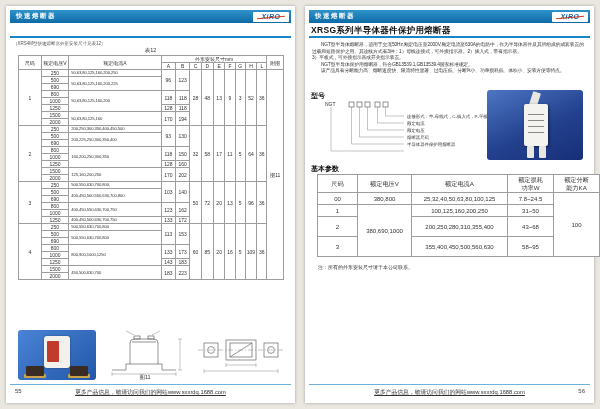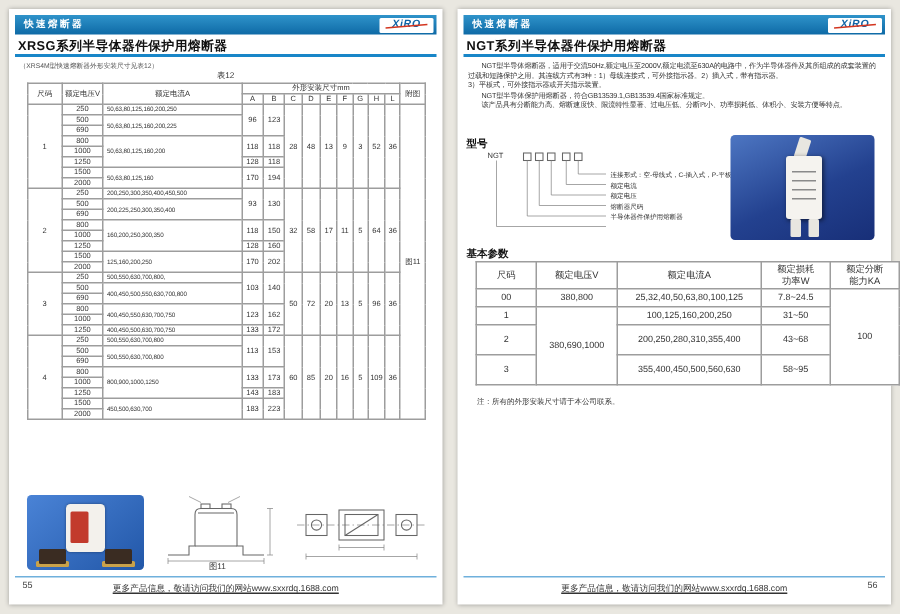--- a/index.html
+++ b/index.html
@@ -63,21 +63,20 @@
 <body>
 
 <div class="page" id="pL">
   <div class="hbar">
     <span class="hbar-label">快速熔断器</span>
     <span class="logo">
         <i class="logo-line"></i>
         <b>XiRO</b>
       </span>
   </div>
-  <h1 class="ptitle">XRSG系列半导体器件保护用熔断器</h1>
   <div class="title-rule"></div>
   <div class="subtitle">（XRS4M型快速熔断器外形安装尺寸见表12）</div>
   <div class="tbl-caption">表12</div>
   <table class="dims">
       <colgroup>
         <col style="width: 22px;">
         <col style="width: 27px;">
         <col style="width: 90px;">
         <col style="width: 14px;">
         <col style="width: 14px;">
@@ -323,21 +322,21 @@
 </div>
 
 <div class="page" id="pR">
   <div class="hbar">
     <span class="hbar-label">快速熔断器</span>
     <span class="logo">
         <i class="logo-line"></i>
         <b>XiRO</b>
       </span>
   </div>
-  <h1 class="ptitle">NGT系列半导体器件保护用熔断器</h1>
+  <h1 class="ptitle">XRSG系列半导体器件保护用熔断器</h1>
   <div class="title-rule"></div>
 
   <div class="para-wrap">
     <p>NGT型半导体熔断器，适用于交流50Hz,额定电压至2000V,额定电流至630A的电路中，作为半导体器件及其所组成的成套装置的过载和短路保护之用。其连线方式有3种：1）母线连接式，可外接指示器。2）插入式，带有指示器。</p>
     <p style="text-indent:0">3）平板式，可外接指示器或开关指示装置。</p>
     <p>NGT型半导体保护用熔断器，符合GB13539.1,GB13539.4国家标准规定。</p>
     <p>该产品具有分断能力高、熔断速度快、限流特性显著、过电压低、分断I²t小、功率损耗低、体积小、安装方便等特点。</p>
   </div>
 
   <h2 class="sect" id="model-h">型号</h2>

